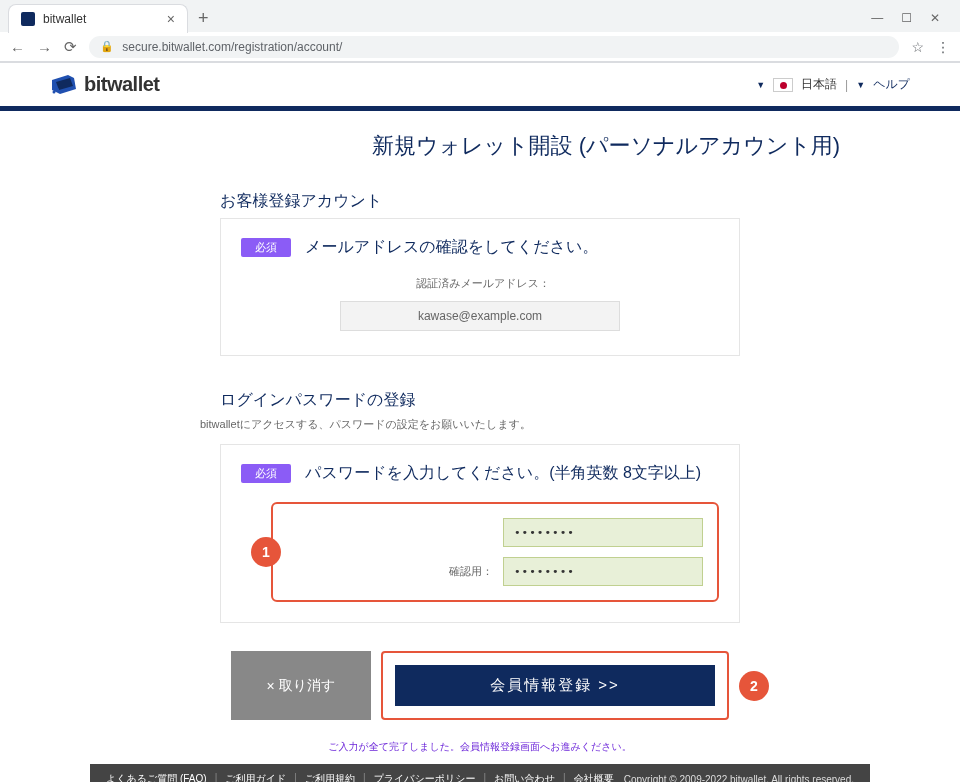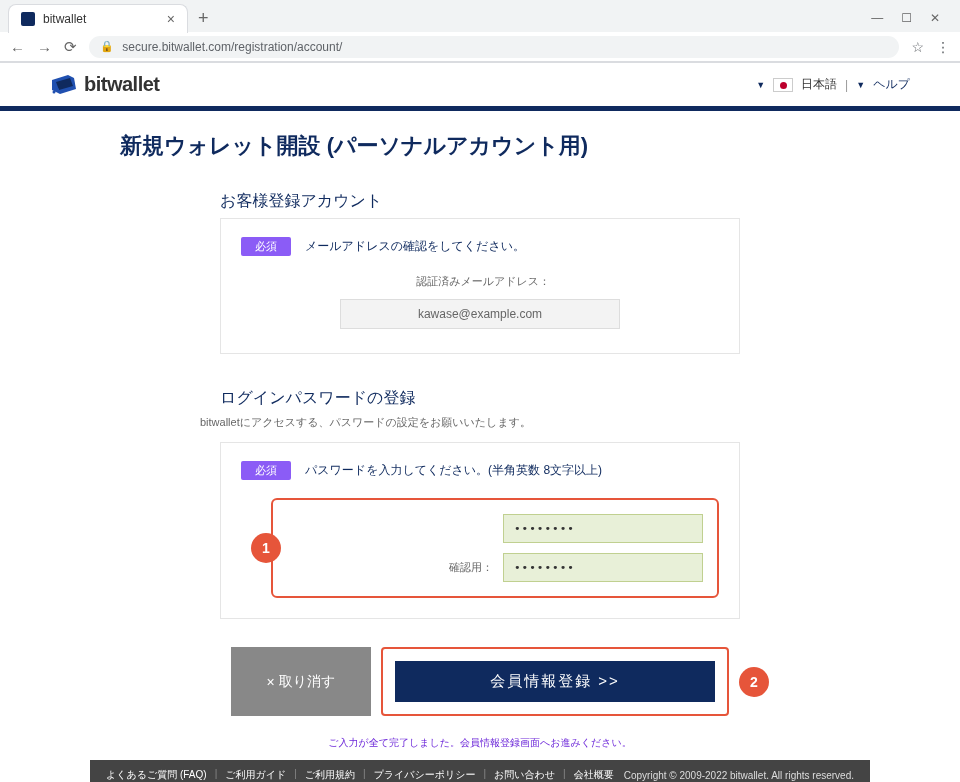--- a/index.html
+++ b/index.html
@@ -30,29 +30,29 @@
     .lang-arrow { font-size: 9px; color: #0f2a5e; }
     .flag-jp { display: inline-block; width: 20px; height: 14px; border: 1px solid #ccc; background: #fff; position: relative; }
     .flag-jp::after { content: ""; position: absolute; width: 7px; height: 7px; background: #bc002d; border-radius: 50%; top: 3px; left: 6px; }
     .lang-sep { color: #999; }
     .lang-link { color: #0f2a5e; }
 
     .blue-divider { height: 5px; background: #0f2a5e; }
 
     
     .content { max-width: 720px; margin: 0 auto; padding: 20px 0 10px; }
-    .page-title { font-size: 22px; color: #0f2a5e; text-align: left; margin-bottom: 30px; font-weight: bold; }
+    .page-title { font-size: 22px; color: #0f2a5e; text-align: right; margin-bottom: 30px; font-weight: normal; }
 
     .section-heading { font-size: 16px; color: #0f2a5e; margin-bottom: 6px; font-weight: normal; margin-left: 100px; }
     .section-sub { font-size: 11px; color: #666; margin-bottom: 12px; margin-left: 80px; }
 
     .panel { border: 1px solid #e5e5e5; padding: 18px 20px 24px; margin: 0 100px 34px; background: #fff; }
     .required-row { display: flex; align-items: center; gap: 14px; margin-bottom: 18px; }
     .required-badge { background: #8b5cf6; color: #fff; font-size: 11px; padding: 2px 14px; border-radius: 2px; }
-    .required-text { font-size: 12px; color: #0f2a5e; }
+    .required-text { font-size: 16px; color: #0f2a5e; }
     .field-row { display: flex; align-items: center; justify-content: center; gap: 10px; flex-direction: column; }
     .field-label { font-size: 11px; color: #666; text-align: right; min-width: 140px; }
     .readonly-input { background: #f3f3f3; border: 1px solid #ddd; color: #666; font-size: 12px; padding: 7px 10px; width: 280px; text-align: center; }
 
     .password-panel { border: 1px solid #e5e5e5; padding: 18px 20px 20px; margin: 0 100px 28px; background: #fff; position: relative; }
     .pw-highlight { border: 2px solid #e6553a; border-radius: 6px; padding: 14px 14px 14px 40px; position: relative; margin-top: 6px; margin-left: 30px; }
     .pw-callout { position: absolute; left: -22px; top: 50%; transform: translateY(-50%); width: 30px; height: 30px; border-radius: 50%; background: #e6553a; color: #fff; display: flex; align-items: center; justify-content: center; font-weight: bold; font-size: 14px; }
     .pw-row { display: flex; align-items: center; gap: 10px; margin-bottom: 10px; justify-content: flex-end; }
     .pw-row:last-child { margin-bottom: 0; }
     .pw-input { background: #e8f0d8; border: 1px solid #c0d090; padding: 7px 10px; width: 200px; font-size: 11px; color: #333; font-family: monospace; letter-spacing: 1px; }

